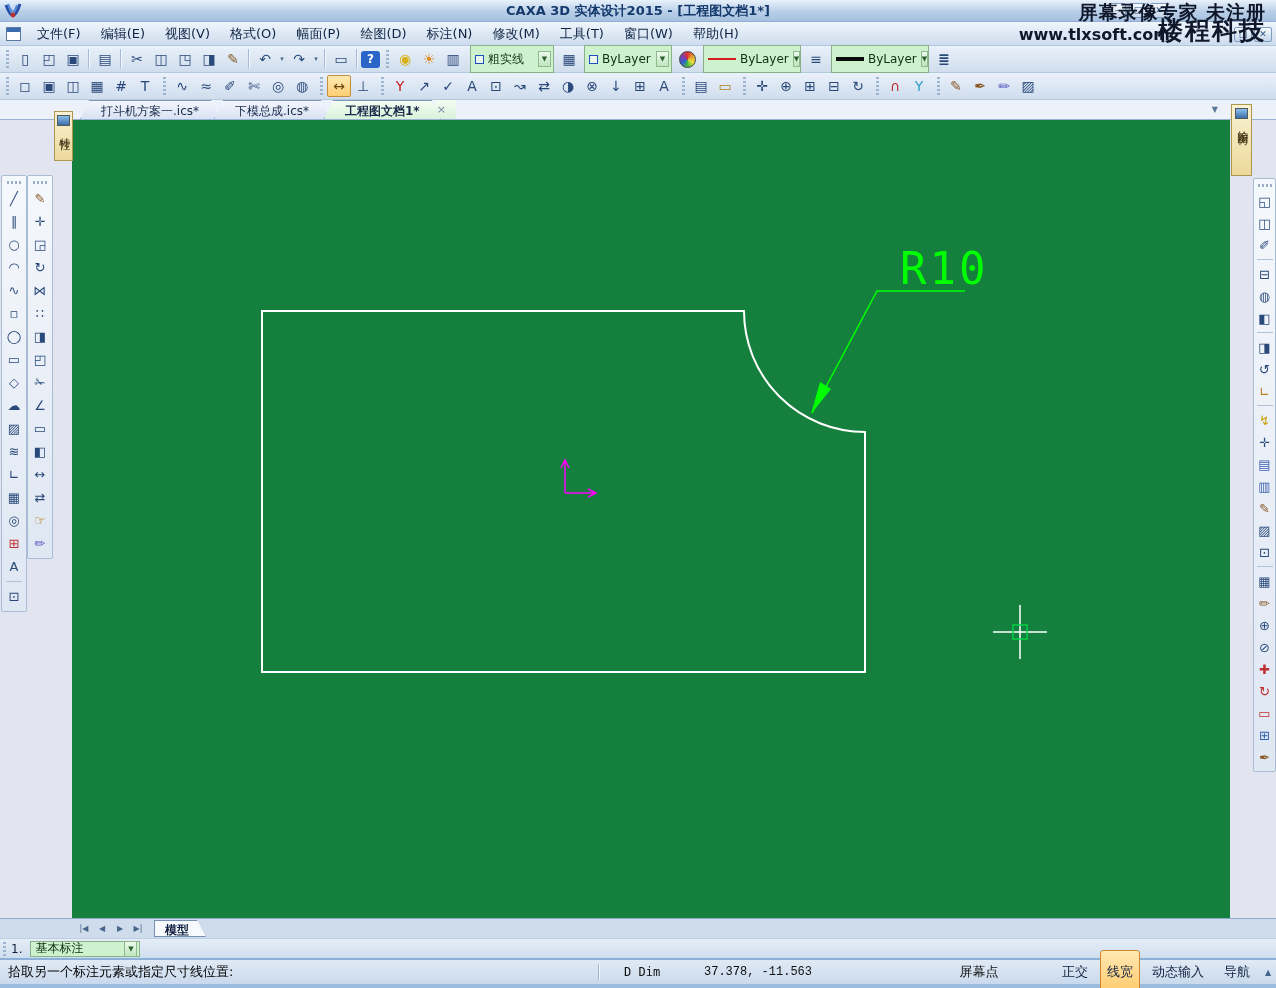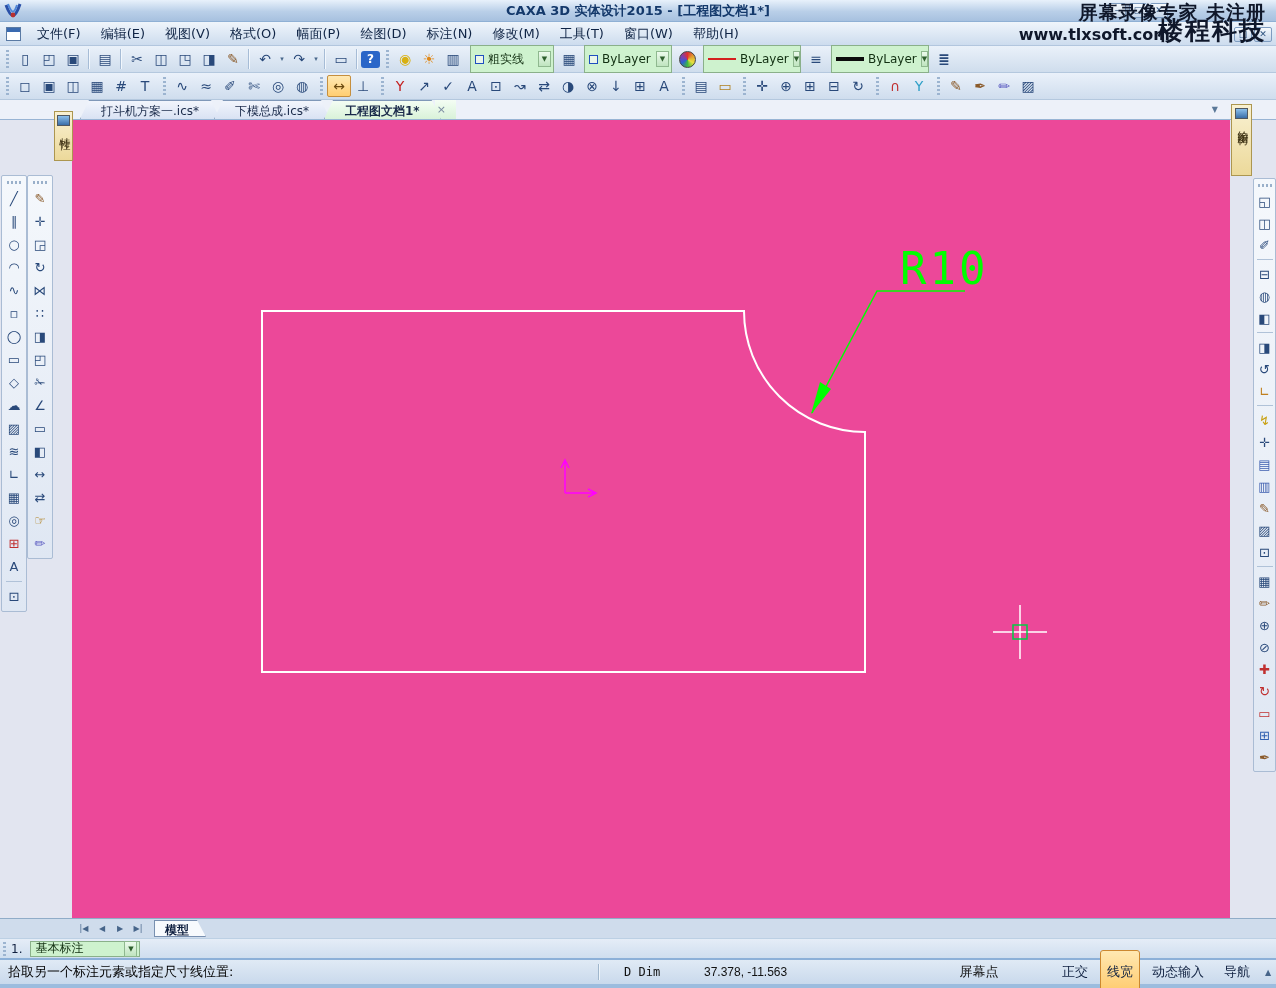--- a/index.html
+++ b/index.html
@@ -68,21 +68,21 @@
   .tab { height:19px; padding:2px 20px 0 20px; margin-right:-6px; font-size:12px; color:#1a2a4a;
     background:linear-gradient(#f2f5fc,#d9e2f3); border:1px solid #8098b8; border-bottom:none;
     clip-path:polygon(9px 0,calc(100% - 9px) 0,100% 100%,0 100%); }
   .tab.active { background:linear-gradient(#f4fdf4,#d9f2d9); font-weight:bold; }
   .tab-close { height:19px; padding:3px 10px 0 2px; font-size:11px; color:#7a8aa0;
     background:linear-gradient(#f4fdf4,#d9f2d9); border-bottom:none; }
   .tab-overflow { position:absolute; right:58px; bottom:5px; font-size:8px; color:#5a7898; }
 
   
   .workspace { position:absolute; top:120px; left:0; width:1276px; height:798px; background:#e2e5f0; }
-  .canvas { position:absolute; left:72px; top:0; width:1158px; height:798px; background:#ec4899; }
+  .canvas { position:absolute; left:72px; top:0; width:1158px; height:798px; background:#15803d; }
   .dimtext { font-family:"DejaVu Sans Mono","Liberation Mono",monospace; font-size:44px; letter-spacing:3px; }
 
   .vtoolbar { position:absolute; width:26px; background:linear-gradient(#f5f8fc,#dfe7f3);
     border:1px solid #aabcd4; border-radius:2px; display:flex; flex-direction:column; align-items:center;
     padding:5px 0 3px 0; }
   .vtoolbar::before { content:""; width:14px; height:3px; margin-bottom:3px;
     background:repeating-linear-gradient(to right,#9ab0ca 0 2px,transparent 2px 4px); }
   .vt-left1 { left:1px; top:55px; }
   .vt-left2 { left:27px; top:55px; }
   .vt-right { left:1253px; top:58px; width:23px; }
@@ -114,21 +114,21 @@
     background:repeating-linear-gradient(to bottom,#9cb4d0 0 2px,transparent 2px 4px); }
   .idx-label { font-size:12px; margin-right:5px; color:#102040; }
   .options-combo { width:110px; height:16px; }
 
   .statusbar { position:absolute; top:958px; left:0; right:0; height:30px;
     background:linear-gradient(#e0eaf5,#c9d9ec); border-top:2px solid #8cb0d8; border-bottom:4px solid #9cbcde;
     display:flex; align-items:center; font-size:13px; }
   .sb-message { flex:1; padding-left:8px; color:#000; }
   .sb-sep { width:0; height:16px; border-left:1px solid #a0b6cc; border-right:1px solid #eef5fb; }
   .sb-mode { width:104px; padding-left:24px; font-family:"DejaVu Sans Mono","Liberation Mono",monospace; font-size:12px; }
-  .sb-coords { width:200px; font-family:Liberation Sans, sans-serif; font-size:12px; }
+  .sb-coords { width:200px; font-family:Liberation Mono, monospace; font-size:12px; }
   .sb-point { width:150px; text-align:center; }
   .sb-toggles { display:flex; align-items:center; gap:4px; padding-right:2px; }
   .sb-toggle { padding:2px 8px; color:#0f2040; }
   .sb-toggle.active { border:1px solid #cc8830; border-radius:3px;
     background:linear-gradient(#ffe8b2,#ffca6c); padding:12px 6px; }
   .sb-arrow { width:16px; font-size:8px; color:#47658a; text-align:center; }
 </style>
 </head>
 <body>
 

